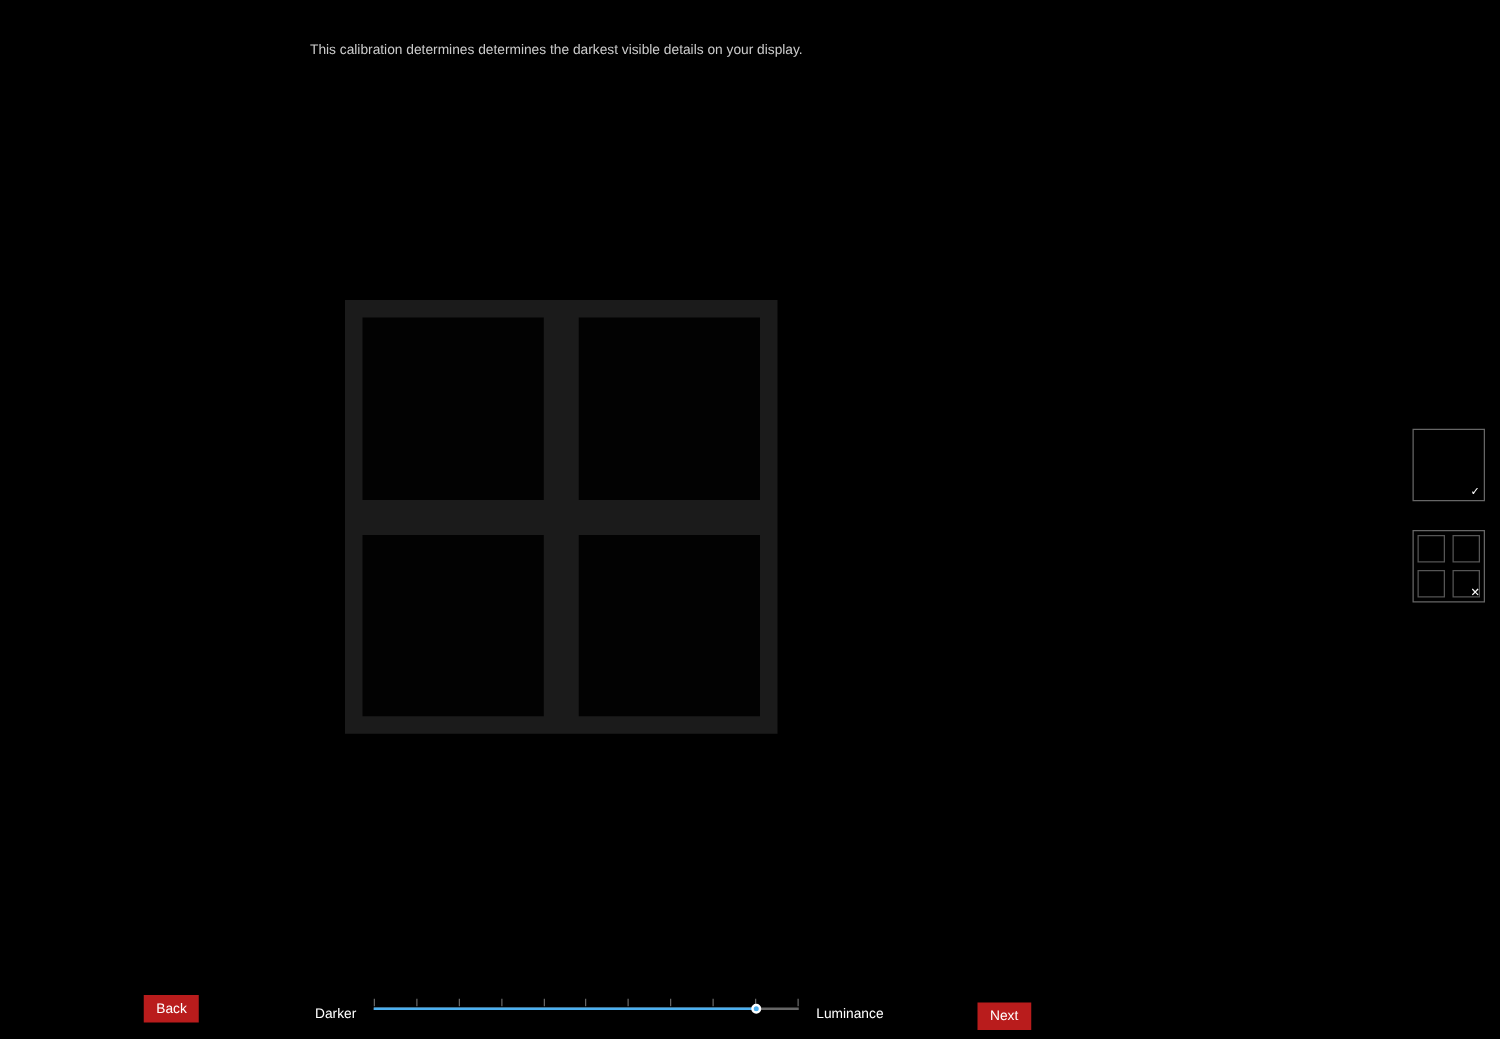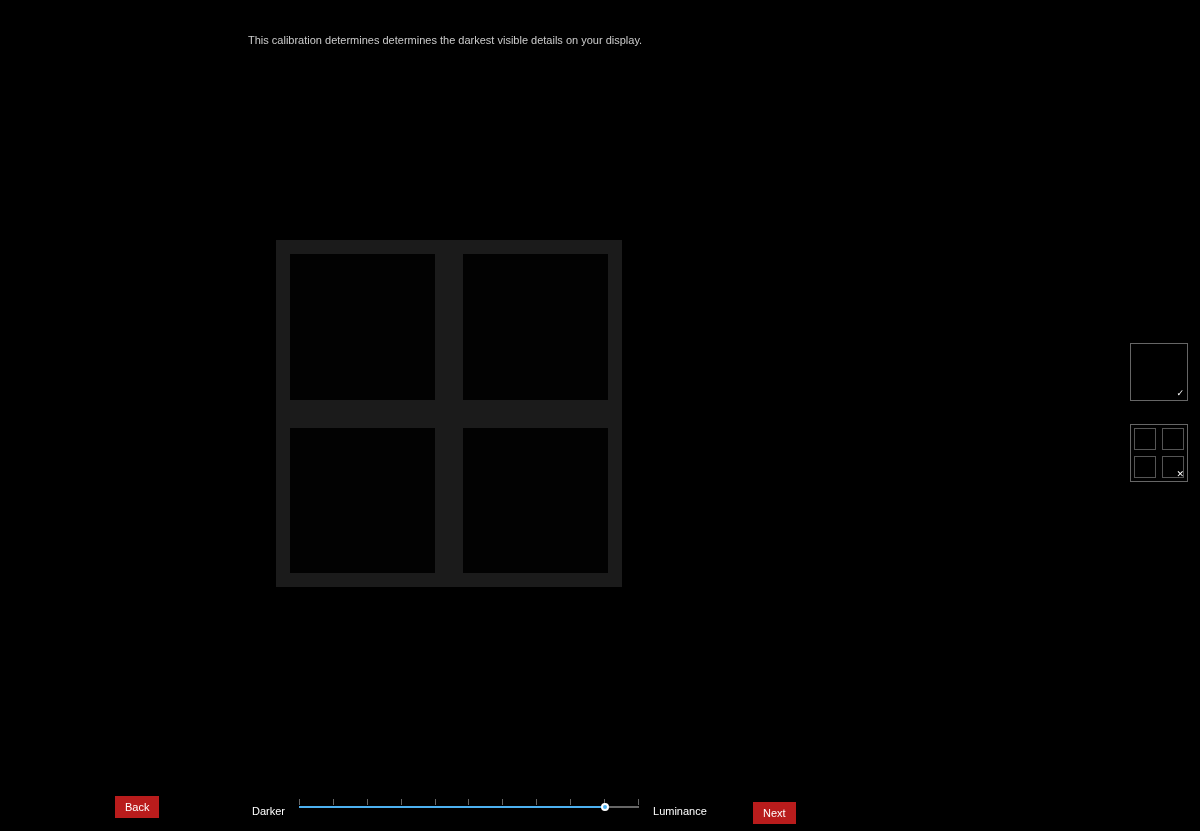--- a/index.html
+++ b/index.html
@@ -101,21 +101,21 @@
     font-size: 11px;
     font-family: inherit;
     cursor: pointer;
   }
   .back-btn {
     position: absolute;
     left: 115px;
   }
   .next-btn {
     position: absolute;
-    left: 753px;
+    left: 782px;
     margin-top: 12px;
   }
   .slider-container {
     position: absolute;
     left: 235px;
     display: flex;
     align-items: flex-end;
     gap: 14px;
     margin-left: 17px;
   }

